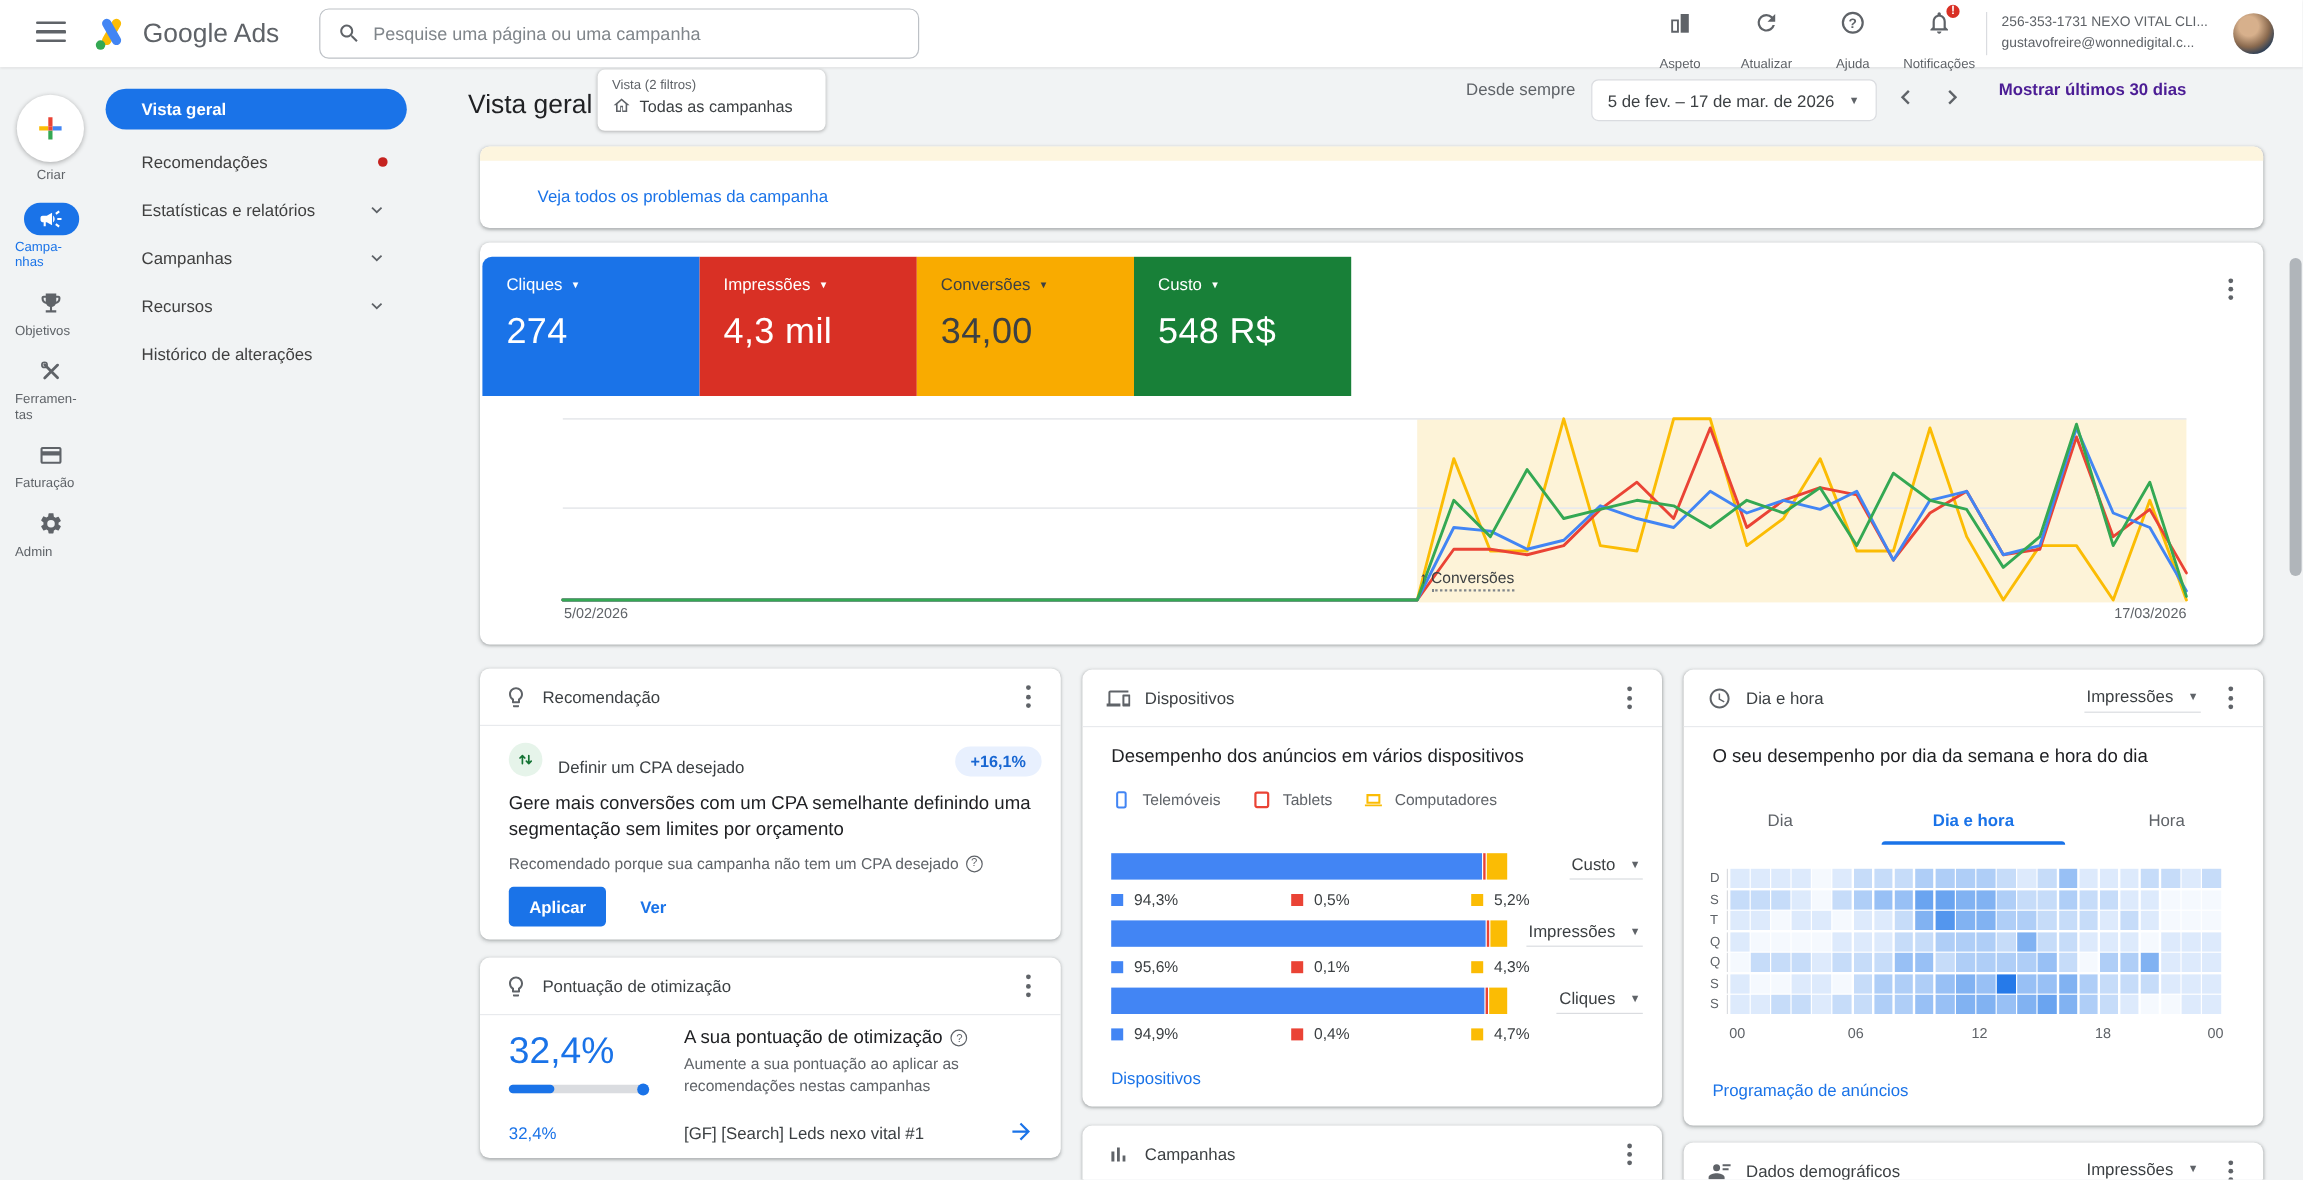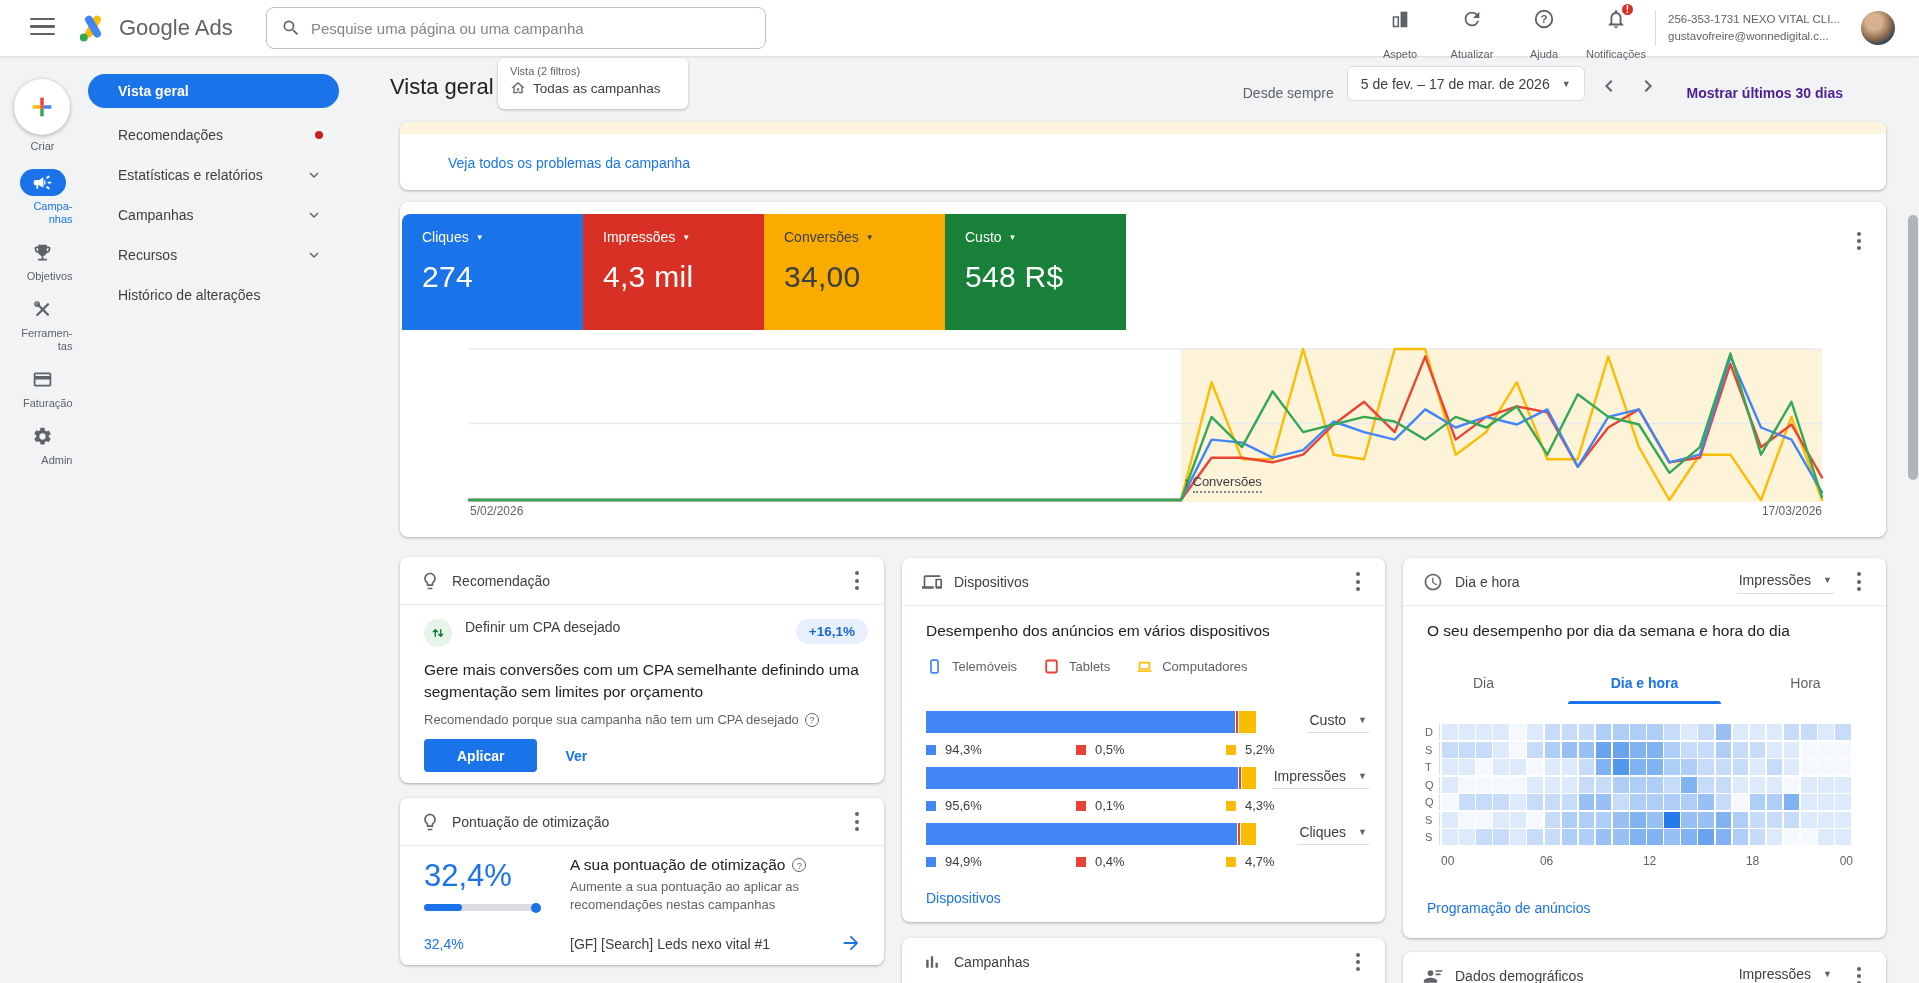--- a/index.html
+++ b/index.html
@@ -30,38 +30,38 @@
   
   .rail{position:absolute;left:0;top:56px;width:85px;bottom:0}
   .create-btn{position:absolute;left:14px;top:23px;width:56px;height:56px;border-radius:50%;background:#fff;box-shadow:0 1px 4px rgba(0,0,0,.3);display:flex;align-items:center;justify-content:center;cursor:pointer}
   .create-btn svg{width:28px;height:28px}
   .create-lbl{position:absolute;left:0;top:84px;width:85px;text-align:center;font-size:11px;color:#5f6368}
   .rail-items{position:absolute;left:0;top:113px;width:85px}
   .rail-item{display:flex;flex-direction:column;align-items:center;margin-bottom:13px;cursor:pointer}
   .rail-ico{width:46px;height:27px;display:flex;align-items:center;justify-content:center;border-radius:14px;color:#5f6368}
   .rail-ico svg{width:21px;height:21px}
   .rail-ico.active{background:#1a73e8;color:#fff}
-  .rail-lbl{font-size:11px;color:#5f6368;margin-top:4px;text-align:right;width:60px;line-height:13px}
+  .rail-lbl{font-size:11px;color:#5f6368;margin-top:4px;text-align:left;width:60px;line-height:13px}
   .rail-lbl.blue{color:#1a73e8}
   
   .subnav{position:absolute;left:85px;top:56px;width:260px;bottom:0;padding-top:18px}
   .sn-item{display:flex;align-items:center;min-height:40px;padding:8px 16px 8px 30px;font-size:14px;color:#404040;cursor:pointer;border-radius:20px;margin:0 6px 0 3px}
   .sn-item .lab{flex:1;line-height:17px}
   .sn-item.active{background:#1a73e8;color:#fff;font-weight:bold;min-height:34px;padding-top:0;padding-bottom:0;margin-bottom:7px}
   .sn-chev{width:18px;height:18px;color:#5f6368}
   .sn-chev svg{width:18px;height:18px}
   .sn-dot{width:8px;height:8px;border-radius:50%;background:#c5221f;display:block}
   
   .page-title{position:absolute;left:390px;top:74px;font-size:22px;font-weight:400;color:#202124}
   .view-chip{position:absolute;left:498px;top:58px;width:190px;height:51px;background:#fff;border-radius:6px;box-shadow:0 1px 3px rgba(0,0,0,.25);padding:7px 12px;cursor:pointer;z-index:3}
   .chip-label{font-size:11px;color:#5f6368}
   .chip-value{display:flex;align-items:center;font-size:13.5px;color:#3c4043;margin-top:3px}
   .chip-value .hico{width:16px;height:16px;margin-right:7px;color:#5f6368}
   .chip-value .hico svg{width:16px;height:16px}
-  .date-controls{position:absolute;right:76px;top:66px;display:flex;align-items:flex-end}
+  .date-controls{position:absolute;right:97px;top:66px;display:flex;align-items:flex-start}
   .range-hint{font-size:14px;color:#5f6368;margin-right:13px}
   .date-select{display:flex;align-items:center;border:1px solid #dadce0;border-radius:6px;height:35px;padding:0 13px;background:#fff;font-size:14px;color:#3c4043;cursor:pointer}
   .car{font-size:9px;color:#5f6368;margin-left:12px;font-style:normal}
   .nav-arrow{background:none;border:0;width:30px;height:30px;color:#5f6368;cursor:pointer;margin-left:9px;display:flex;align-items:center;justify-content:center}
   .nav-arrow svg{width:24px;height:24px}
   .show-last{font-size:14px;color:#4c1d95;margin-left:24px;cursor:pointer;font-weight:700}
   
   .alert-card{left:400px;top:122px;width:1486px;height:68px}
   .alert-strip{height:12px;background:#fdf5de;border-radius:8px 8px 0 0}
   .alert-link{position:absolute;left:48px;top:33px;font-size:14px;color:#1a73e8;cursor:pointer;font-weight:500}
@@ -83,30 +83,30 @@
   .axis-label.l{left:70px}.axis-label.r{right:64px}
   
   .card-head{display:flex;align-items:center;height:48px;padding:0 14px 0 20px;border-bottom:1px solid #e8eaed}
   .hico{width:20px;height:20px;color:#5f6368;flex:none}
   .hico svg{width:20px;height:20px}
   .card-head .ttl{font-size:14px;color:#3c4043;margin-left:12px;flex:1}
   .head-dd{display:flex;align-items:center;font-size:14px;color:#3c4043;border-bottom:1px solid #dadce0;padding:2px 2px 5px;margin-right:12px;cursor:pointer}
   .stub .card-head{border-bottom:none}
   
   #rec-card{left:400px;top:557px;width:484px;height:226px}
-  .rec-row{position:absolute;left:24px;top:62px;right:16px;display:flex;align-items:flex-start}
+  .rec-row{position:absolute;left:24px;top:62px;right:16px;display:flex;align-items:flex-end}
   .rec-cicle{width:28px;height:28px;border-radius:50%;background:#e6f4ea;color:#137333;display:flex;align-items:center;justify-content:center}
   .rec-cicle svg{width:16px;height:16px}
   .rec-tag{font-size:14px;color:#3c4043;margin-left:13px;flex:1}
   .delta-pill{background:#e8f0fe;color:#1967d2;font-size:13.5px;font-weight:bold;padding:5px 13px;border-radius:15px}
   .rec-heading{position:absolute;left:24px;top:102px;width:446px;font-size:15.5px;font-weight:500;color:#202124;line-height:22px}
   .rec-reason{position:absolute;left:24px;top:155px;font-size:13px;color:#5f6368;display:flex;align-items:center;gap:6px}
   .qmark{display:inline-flex;width:14px;height:14px;border:1.3px solid #5f6368;border-radius:50%;font-size:9.5px;align-items:center;justify-content:center;color:#5f6368;flex:none}
   .rec-btns{position:absolute;left:24px;top:182px;display:flex;align-items:center}
-  .btn-apply{background:#1a73e8;color:#fff;border:0;border-radius:4px;height:33px;padding:0 33px;font-size:14px;font-weight:bold;font-family:inherit;cursor:pointer}
+  .btn-apply{background:#1a73e8;color:#fff;border:0;border-radius:4px;height:33px;padding:0 17px;font-size:14px;font-weight:bold;font-family:inherit;cursor:pointer}
   .btn-view{color:#1a73e8;font-size:14px;font-weight:bold;margin-left:28px;cursor:pointer;background:none;border:0;font-family:inherit}
   
   #opt-card{left:400px;top:798px;width:484px;height:167px}
   .opt-score{position:absolute;left:24px;top:60px;font-size:31px;color:#1a73e8}
   .opt-bar{position:absolute;left:24px;top:106px;width:116px;height:7px;border-radius:4px;background:#dadce0}
   .opt-fill{height:100%;border-radius:4px;background:#1a73e8}
   .opt-dot{position:absolute;right:-1px;top:-1.5px;width:10px;height:10px;border-radius:50%;background:#1a73e8}
   .opt-head{position:absolute;left:170px;top:58px;font-size:15.5px;font-weight:500;color:#202124;display:flex;align-items:center;gap:7px}
   .opt-sub{position:absolute;left:170px;top:80px;width:290px;font-size:13px;color:#5f6368;line-height:18px}
   .opt-row-score{position:absolute;left:24px;top:138px;font-size:14px;color:#1a73e8;font-weight:500}

